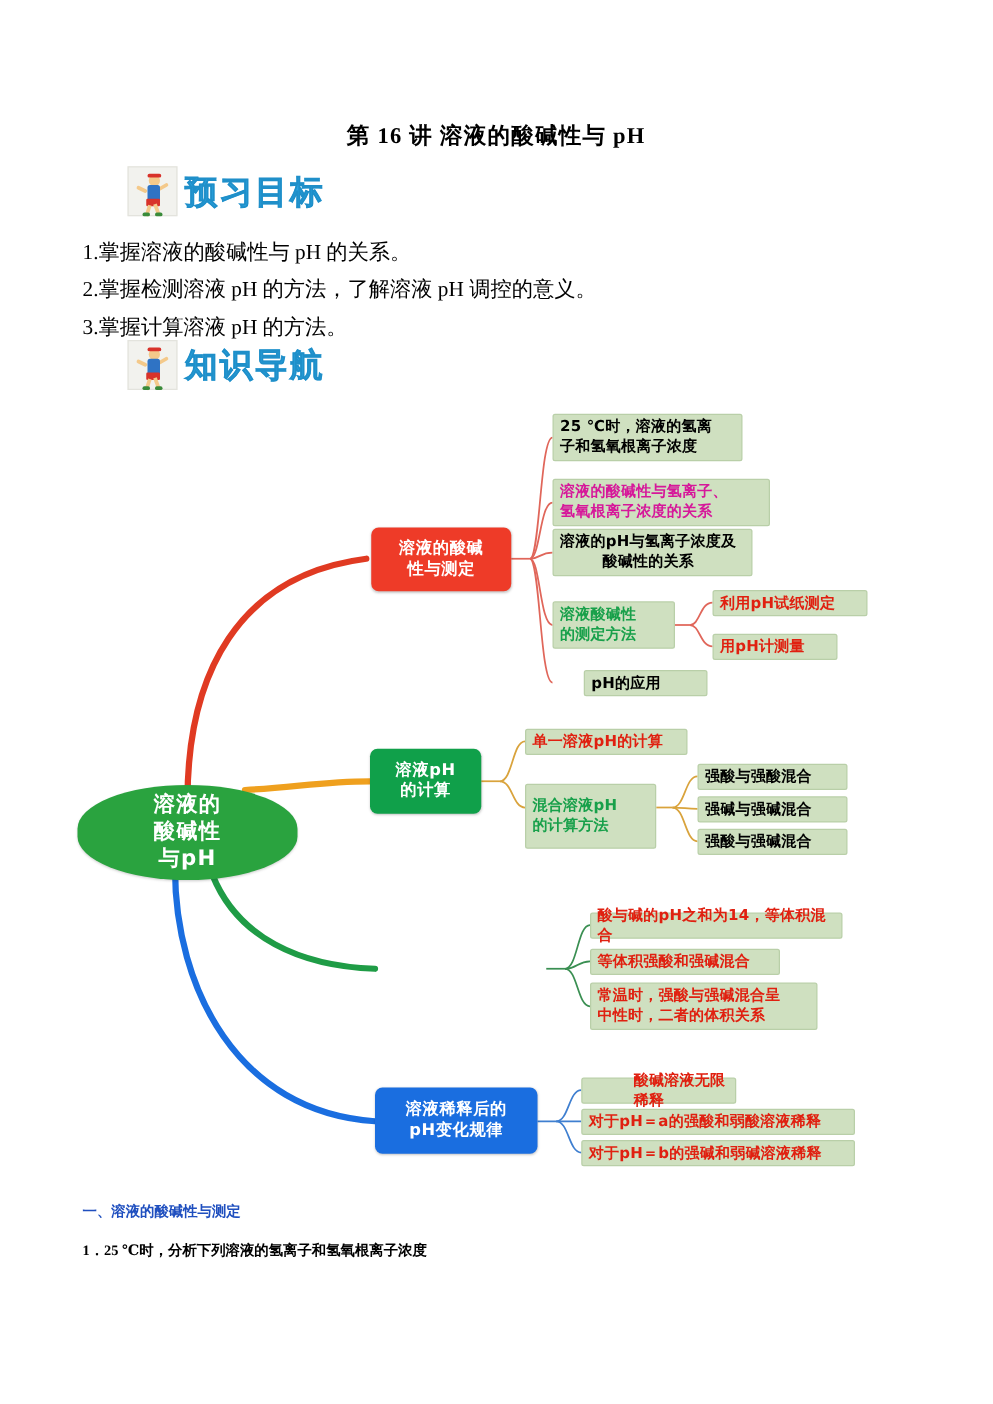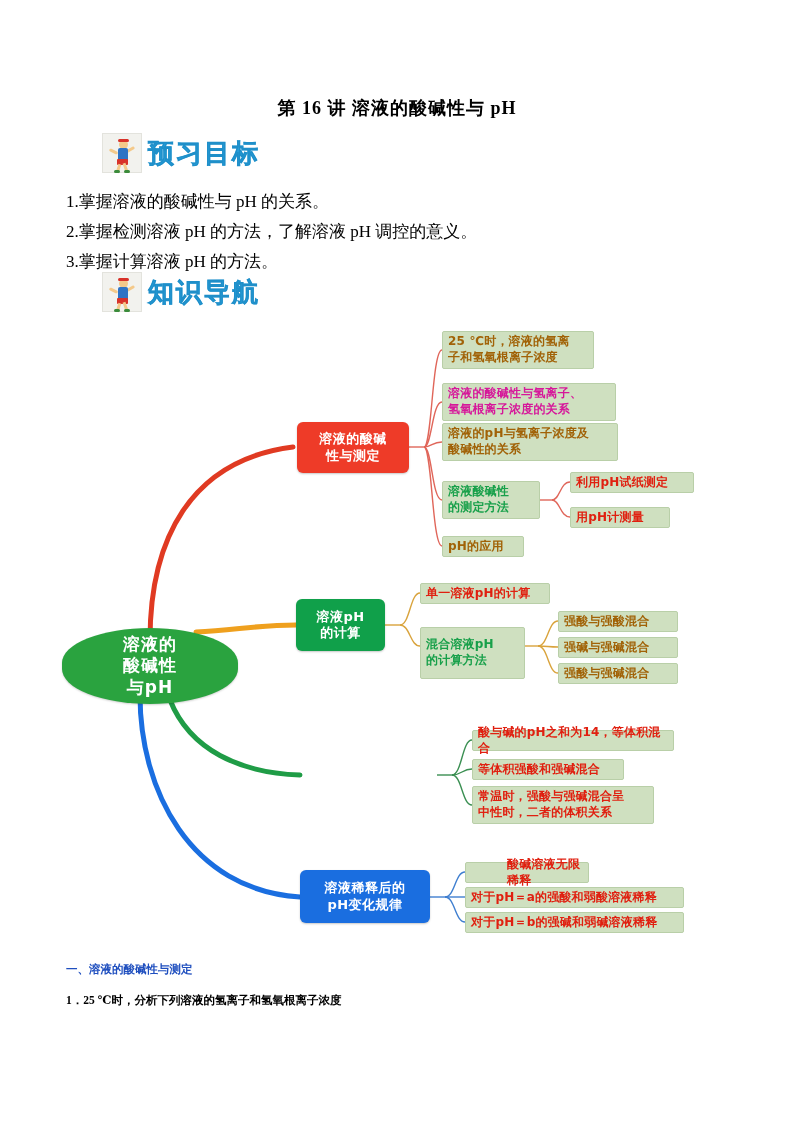--- a/index.html
+++ b/index.html
@@ -151,21 +151,21 @@
   
   .node-leaf {
     background: #cfe0c0;
     border: 1px solid #b9cfa8;
     border-radius: 2px;
     font-size: 12px;
     letter-spacing: 0.2px;
     padding: 2px 5px;
     line-height: 1.3;
   }
-  .txt-blue    { color: #a16207; }
+  .txt-blue    { color: #000000; }
   .txt-magenta { color: #d6189a; }
   .txt-green   { color: #18a04a; }
   .txt-red     { color: #e02010; }
   .leaf-left { justify-content: flex-start; text-align: left; }
 </style>
 </head>
 <body>
 
 <div class="page">
 
@@ -249,25 +249,25 @@
 酸碱性
 与pH</div>
 
     <div class="node node-l1 l1-red" style="left:297px; top:112px; width:112px; height:51px;">溶液的酸碱
 性与测定</div>
 
     <div class="node node-leaf leaf-left txt-blue" style="left:442px; top:21px; width:152px; height:38px;">25 ℃时，溶液的氢离
 子和氢氧根离子浓度</div>
     <div class="node node-leaf leaf-left txt-magenta" style="left:442px; top:73px; width:174px; height:38px;">溶液的酸碱性与氢离子、
 氢氧根离子浓度的关系</div>
-    <div class="node node-leaf leaf-left txt-blue" style="left:442px; top:113px; width:176px; height:38px;">溶液的pH与氢离子浓度及
+    <div class="node node-leaf leaf-left txt-blue" style="left:442px; top:113px; width:160px; height:38px;text-align:center;">溶液的pH与氢离子浓度及
 酸碱性的关系</div>
     <div class="node node-leaf leaf-left txt-green" style="left:442px; top:171px; width:98px; height:38px;">溶液酸碱性
 的测定方法</div>
-    <div class="node node-leaf leaf-left txt-blue" style="left:442px; top:226px; width:82px; height:21px;">pH的应用</div>
+    <div class="node node-leaf leaf-left txt-blue" style="left:467px; top:226px; width:99px; height:21px;">pH的应用</div>
 
     <div class="node node-leaf leaf-left txt-red" style="left:570px; top:162px; width:124px; height:21px;">利用pH试纸测定</div>
     <div class="node node-leaf leaf-left txt-red" style="left:570px; top:197px; width:100px; height:21px;">用pH计测量</div>
 
     <div class="node node-l1 l1-green" style="left:296px; top:289px; width:89px; height:52px;">溶液pH
 的计算</div>
 
     <div class="node node-leaf leaf-left txt-red" style="left:420px; top:273px; width:130px; height:21px;">单一溶液pH的计算</div>
     <div class="node node-leaf leaf-left txt-green" style="left:420px; top:317px; width:105px; height:52px;">混合溶液pH
 的计算方法</div>

